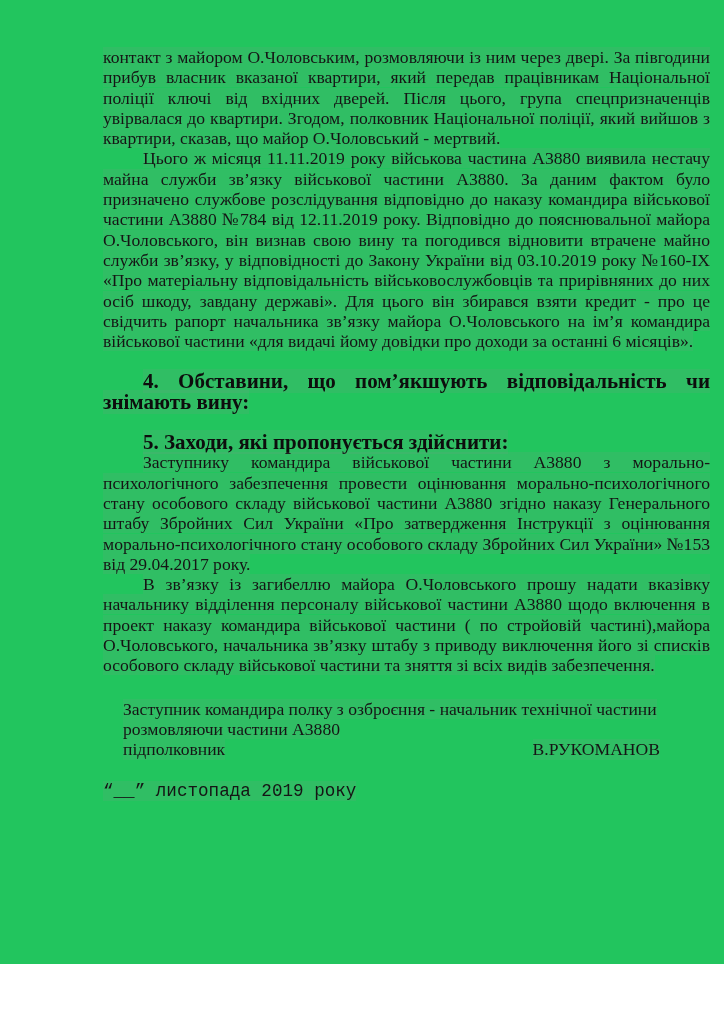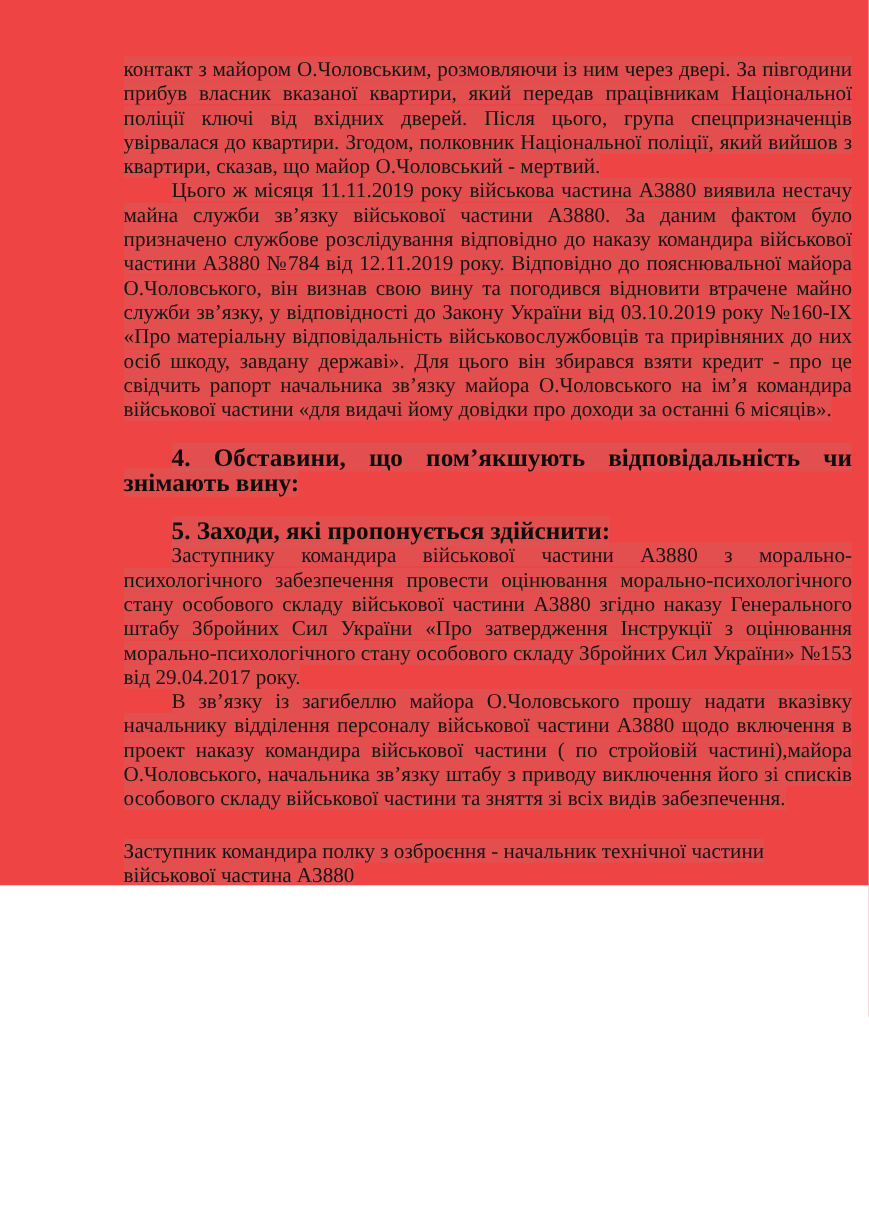--- a/index.html
+++ b/index.html
@@ -3,22 +3,22 @@
 <meta charset="utf-8">
 <style>
   html, body {
     margin: 0;
     padding: 0;
     background: #ffffff;
   }
   .page {
     position: relative;
     width: 724px;
-    height: 738px;
-    background: #ef4444;
+    height: 964px;
+    background: #22c55e;
     overflow: hidden;
     font-family: "Liberation Serif", "DejaVu Serif", serif;
     color: #151515;
   }
   .content {
     position: absolute;
     left: 103px;
     top: 47px;
     width: 607px;
     font-size: 17.6px;
@@ -43,20 +43,21 @@
     font-size: 21px;
     line-height: 20.3px;
     font-weight: bold;
     text-indent: 40px;
     text-align: justify;
     color: #0d0d0d;
   }
   .sig-block {
     margin-top: 23px;
     text-align: left;
+    margin-left: 20px;
   }
   .sig-line {
     margin: 0;
     text-indent: 0;
   }
   .sig-row {
     display: flex;
     justify-content: space-between;
     align-items: flex-end;
     padding-right: 50px;
@@ -84,21 +85,21 @@
 
     <p class="heading"><span class="scan">5. Заходи, які пропонується здійснити:</span></p>
 
     <p class="para"><span class="scan">Заступнику командира військової частини А3880 з морально-психологічного забезпечення провести оцінювання морально-психологічного стану особового складу військової частини А3880 згідно наказу Генерального штабу Збройних Сил України «Про затвердження Інструкції з оцінювання морально-психологічного стану особового складу Збройних Сил України» №153 від 29.04.2017 року.</span></p>
 
 
     <p class="para"><span class="scan">В зв’язку із загибеллю майора О.Чоловського прошу надати вказівку начальнику відділення персоналу військової частини А3880 щодо включення в проект наказу командира військової частини ( по стройовій частині),майора О.Чоловського, начальника зв’язку штабу з приводу виключення його зі списків особового складу військової частини та зняття зі всіх видів забезпечення.</span></p>
 
     <div class="sig-block">
       <p class="sig-line"><span class="scan">Заступник командира полку з озброєння - начальник технічної частини</span></p>
-      <p class="sig-line"><span class="scan">військової частина А3880</span></p>
+      <p class="sig-line"><span class="scan">розмовляючи частини А3880</span></p>
       <div class="sig-row">
         <span class="scan">підполковник</span>
         <span class="scan">В.РУКОМАНОВ</span>
       </div>
     </div>
 
     <p class="para date-line"><span class="scan">“__” листопада 2019 року</span></p>
 
   </div>
 </div>

